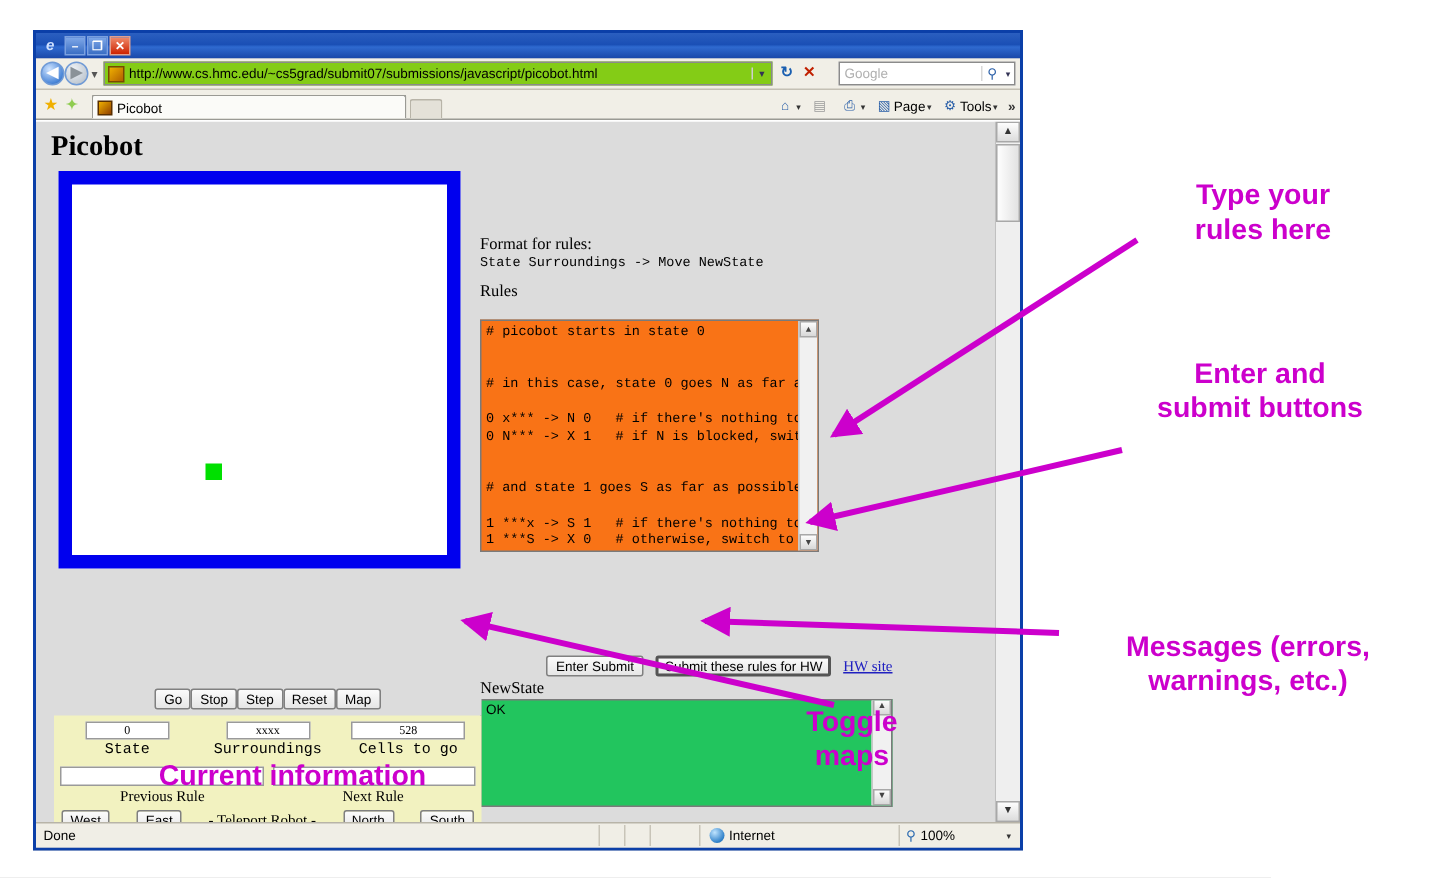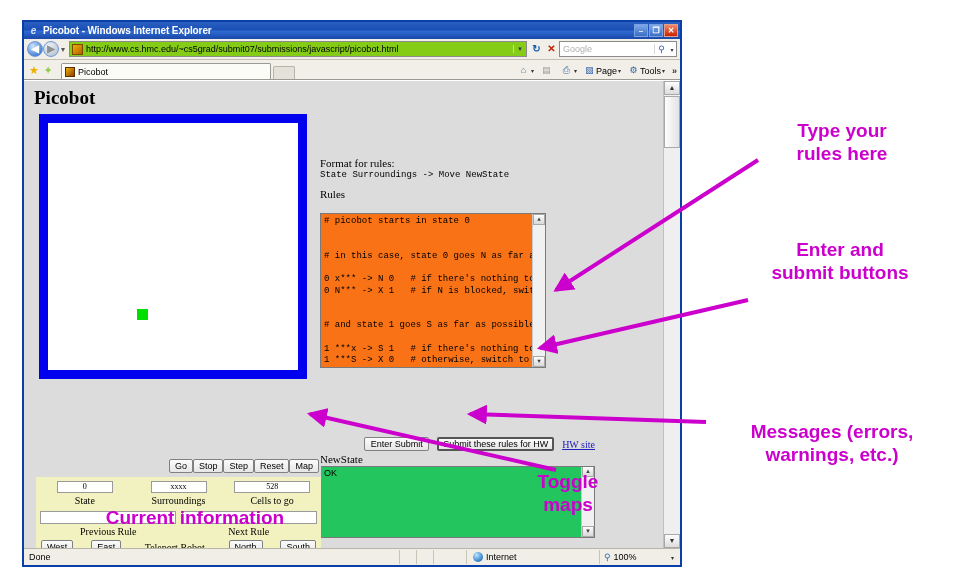--- a/index.html
+++ b/index.html
@@ -69,21 +69,21 @@
   #url-text{
     flex:1;font-size:9px;color:#000;white-space:nowrap;overflow:hidden;
     font-family:"Liberation Sans",sans-serif;
   }
   .url-drop{width:12px;text-align:center;color:#335;font-size:7px;border-left:1px solid #cfcfcf;}
   .addr-icon{width:15px;height:16px;text-align:center;line-height:16px;font-size:10px;font-weight:bold;}
   .addr-icon.refresh{color:#1a5fb0;}
   .addr-icon.stop{color:#c02000;}
   #search-box{
     width:118px;height:16px;background:#fff;border:1px solid #8b8b8b;
-    display:flex;align-items:center;box-sizing:border-box;margin-left:0;
+    display:flex;align-items:center;box-sizing:border-box;margin-left:12px;
   }
   #search-placeholder{flex:1;font-size:9px;color:#b0b0b0;padding-left:3px;white-space:nowrap;overflow:hidden;}
   .search-mag{width:13px;text-align:center;color:#2a5fa8;font-size:9px;border-left:1px solid #d8d8d8;}
   .search-drop{width:8px;text-align:center;color:#335;font-size:6px;}
   
   #tab-row{
     height:19px;background:#f1efe7;border-bottom:1px solid #9a9a94;
     display:flex;align-items:flex-end;padding:0 3px;flex:0 0 auto;
   }
   .fav-star{width:14px;text-align:center;font-size:11px;line-height:18px;}
@@ -244,21 +244,21 @@
     background:#22c55e;border:1px solid #7a7a7a;box-sizing:border-box;
     font-family:"Liberation Sans",sans-serif;font-size:9px;color:#000;
     padding:1px 0 0 3px;display:flex;overflow:hidden;
   }
   #messages-text{flex:1;white-space:pre;}
   
   #control-panel{
     position:absolute;left:12px;top:375px;width:285px;
   }
   #ctrl-buttons{
-    display:flex;justify-content:flex-end;
+    display:flex;justify-content:center;
     padding:3px 2px 4px 2px;background:#dcdcdc;
   }
   .ctrl-btn{
     background:linear-gradient(to bottom,#fbfbfb,#e6e6e6);
     border:1px solid #808080;border-radius:2px;
     font-family:"Liberation Sans",sans-serif;font-size:9px;color:#000;
     padding:1px 5px;box-sizing:border-box;
   }
   #info-area{
     background:#f2f2c0;padding:4px 2px 4px 2px;
@@ -266,21 +266,21 @@
   #stat-values{display:flex;}
   .stat-col{flex:1;display:flex;flex-direction:column;align-items:center;}
   .stat-box{
     width:56px;height:12px;background:#fff;border:1px solid #9a9a9a;
     box-sizing:border-box;text-align:center;
     font-family:"Liberation Serif",serif;font-size:8px;color:#000;
     line-height:10px;
   }
   .stat-box.wide{width:76px;}
   .stat-label{
-    font-family:Liberation Serif, serif;font-size:10px;color:#000;margin-top:2px;
+    font-family:Liberation Mono, monospace;font-size:10px;color:#000;margin-top:2px;
   }
   #rule-inputs{display:flex;gap:6px;margin-top:5px;padding:0 2px;}
   .rule-input{
     flex:1;height:13px;background:#fff;border:1px solid #9a9a9a;box-sizing:border-box;
   }
   #rule-labels{display:flex;margin-top:2px;}
   .rule-label-col{flex:1;text-align:center;font-family:"Liberation Serif",serif;font-size:10px;}
   #teleport-row{
     display:flex;align-items:center;justify-content:space-between;
     margin-top:3px;padding:0 3px;
@@ -298,21 +298,20 @@
   }
   #anno-svg{position:absolute;left:0;top:0;width:958px;height:585px;pointer-events:none;}
 </style>
 </head>
 <body>
 
 <div id="browser-window">
 
   <div id="title-bar">
     <span class="ie-logo">e</span>
-    <span id="title-text">Picobot - Windows Internet Explorer</span>
     <span class="win-btns">
       <span class="win-btn">–</span>
       <span class="win-btn">❐</span>
       <span class="win-btn close">✕</span>
     </span>
   </div>
 
   <div id="address-row">
     <span class="nav-circle">◀</span>
     <span class="nav-circle fwd">▶</span>

